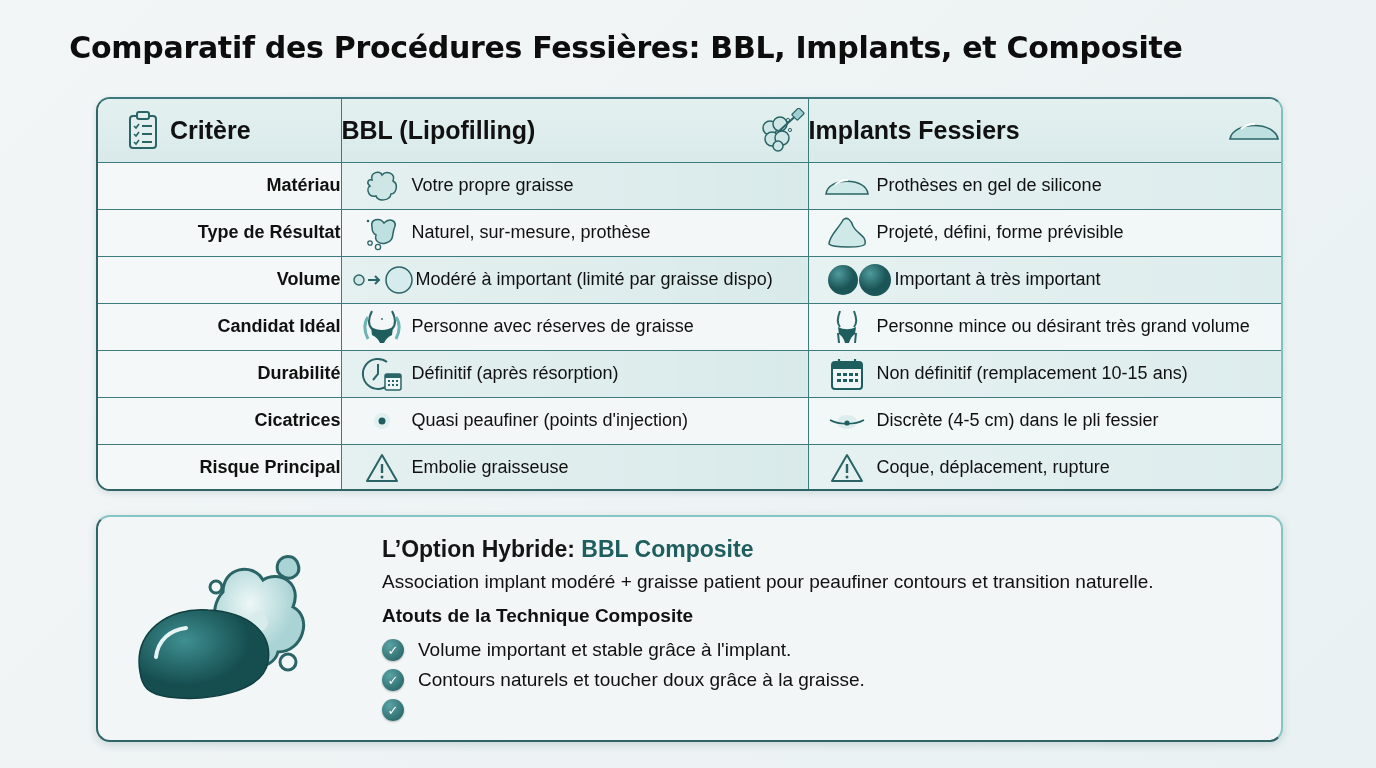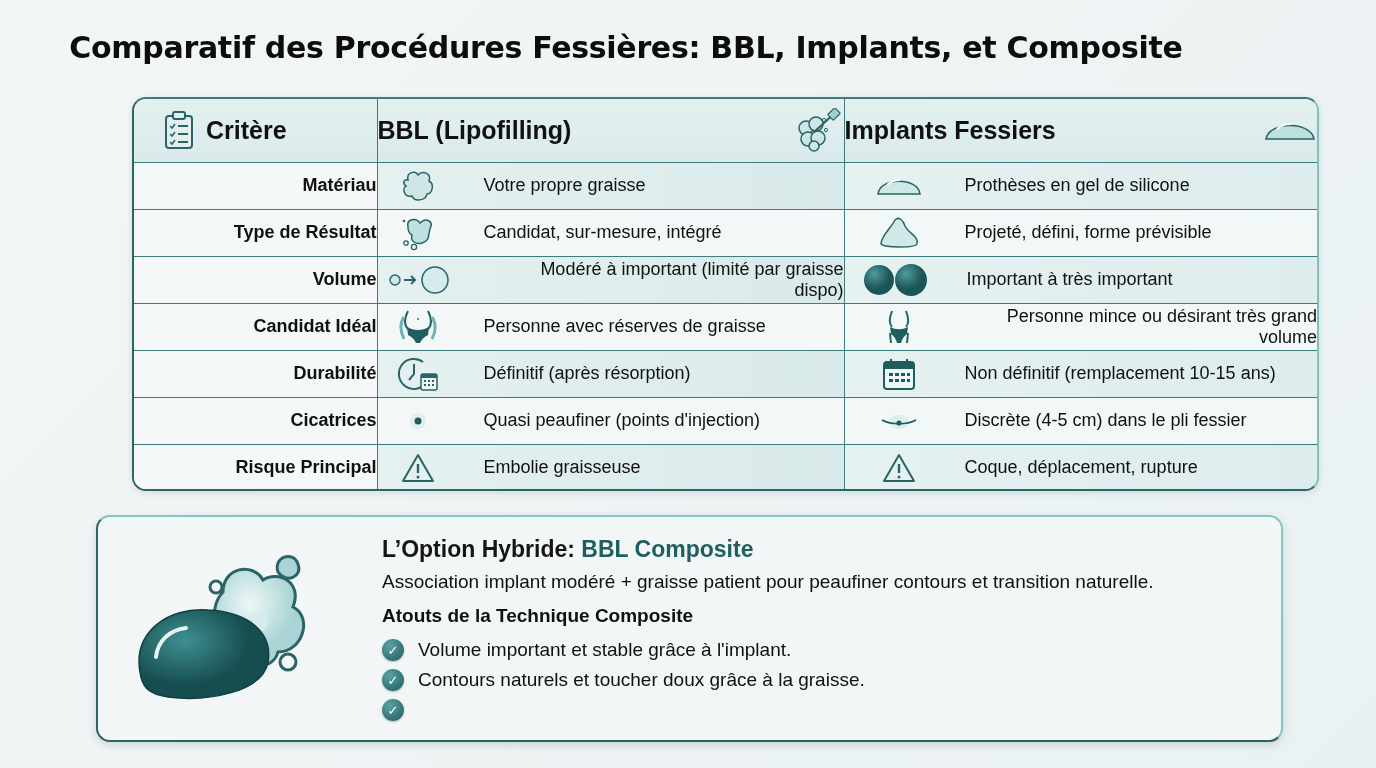--- a/index.html
+++ b/index.html
@@ -14,37 +14,36 @@
     position:absolute; left:0; top:30px; width:1252px; text-align:center;
     font-family: "DejaVu Sans", sans-serif; font-weight:bold; font-size:30px;
     letter-spacing:-0.3px; color:#0d0d0d;
   }
   .table-card {
     position:absolute; left:96px; top:97px; width:1187px; height:394px;
     border:2px solid #2f6466; border-right-color:#7fbfc0; border-top-color:#3e7a7c;
     border-radius:14px; overflow:hidden; background:#f4f8f8;
     box-shadow: 0 2px 6px rgba(40,90,95,0.15);
     box-sizing:border-box;
-    margin-left:36px;
   }
   table { border-collapse:collapse; width:100%; height:100%; table-layout:fixed; }
   col.c1 { width:243px; } col.c2 { width:467px; } col.c3 { width:auto; }
   th, td { border-bottom:1.5px solid #3d7b7d; border-right:1.5px solid #3d7b7d; padding:0; }
   tr:last-child td { border-bottom:none; }
   th:last-child, td:last-child { border-right:none; }
   thead tr { height:63px; background: linear-gradient(180deg,#e4f0f0,#d9eaea); }
   tbody tr { height:47px;text-align:right; }
   th { font-size:25px; font-weight:bold; }
   .hcell { display:flex; align-items:center; justify-content:space-between; gap:12px; height:100%; }
   .hcell.left { justify-content:flex-start; padding-left:30px; }
   td.crit { background:#f5f8f8; font-weight:bold; font-size:18px; padding-left:40px; }
-  td .cell { display:flex; align-items:center; height:100%; font-size:18px;gap:36px; }
+  td .cell { display:flex; align-items:center; height:100%; font-size:18px; }
   td .ico { width:60px; display:flex; justify-content:center; align-items:center; flex:none; }
   td.bbl .cell { padding-left:10px; }
-  td.imp .cell { padding-left:24px; }
+  td.imp .cell { padding-left:8px; }
   tbody tr:nth-child(odd) td.bbl { background: linear-gradient(90deg,#e5f0f0,#d9eaea); }
   tbody tr:nth-child(even) td.bbl { background:#f3f7f7; }
   tbody tr:nth-child(odd) td.imp { background: linear-gradient(90deg,#e6f1f1,#ddeced); }
   tbody tr:nth-child(even) td.imp { background:#f2f7f7; }
 
   .hybrid {
     position:absolute; left:96px; top:515px; width:1187px; height:227px;
     border:2px solid #2f6466; border-right-color:#86c5c6; border-top-color:#86c5c6;
     border-radius:14px; background:#f2f6f6; box-sizing:border-box;
     box-shadow: 0 3px 8px rgba(40,90,95,0.18);
@@ -150,21 +149,21 @@
         <td class="bbl">
             <div class="cell">
           <span class="ico">
                 <svg width="36" height="36" viewBox="0 0 36 36">
                   <path d="M8 12 C6 4,16 2,20 8 C26 2,34 6,30 14 C28 20,30 26,22 28 C16 30,10 26,12 20 C8 18,8 14,8 12 Z" fill="#bfe0e1" stroke="#2a6466" stroke-width="1.5"></path>
                   <circle cx="6" cy="28" r="2.2" fill="none" stroke="#2a6466" stroke-width="1.3"></circle>
                   <circle cx="14" cy="32" r="2.6" fill="none" stroke="#2a6466" stroke-width="1.3"></circle>
                   <circle cx="4" cy="6" r="1.3" fill="#2a6466"></circle>
                 </svg>
               </span>
-          <span>Candidat, sur-mesure, intégré</span>
+          <span>Naturel, sur-mesure, prothèse</span>
             </div>
           </td>
         <td class="imp">
             <div class="cell">
           <span class="ico">
                 <svg width="44" height="34" viewBox="0 0 44 34">
                   <path d="M4 28 C4 20,14 12,18 4 C22 0,26 4,28 10 C32 18,42 20,40 28 C38 32,8 32,4 28 Z" fill="#cfe8e8" stroke="#2a6466" stroke-width="1.5"></path>
                 </svg>
               </span>
           <span>Projeté, défini, forme prévisible</span>

